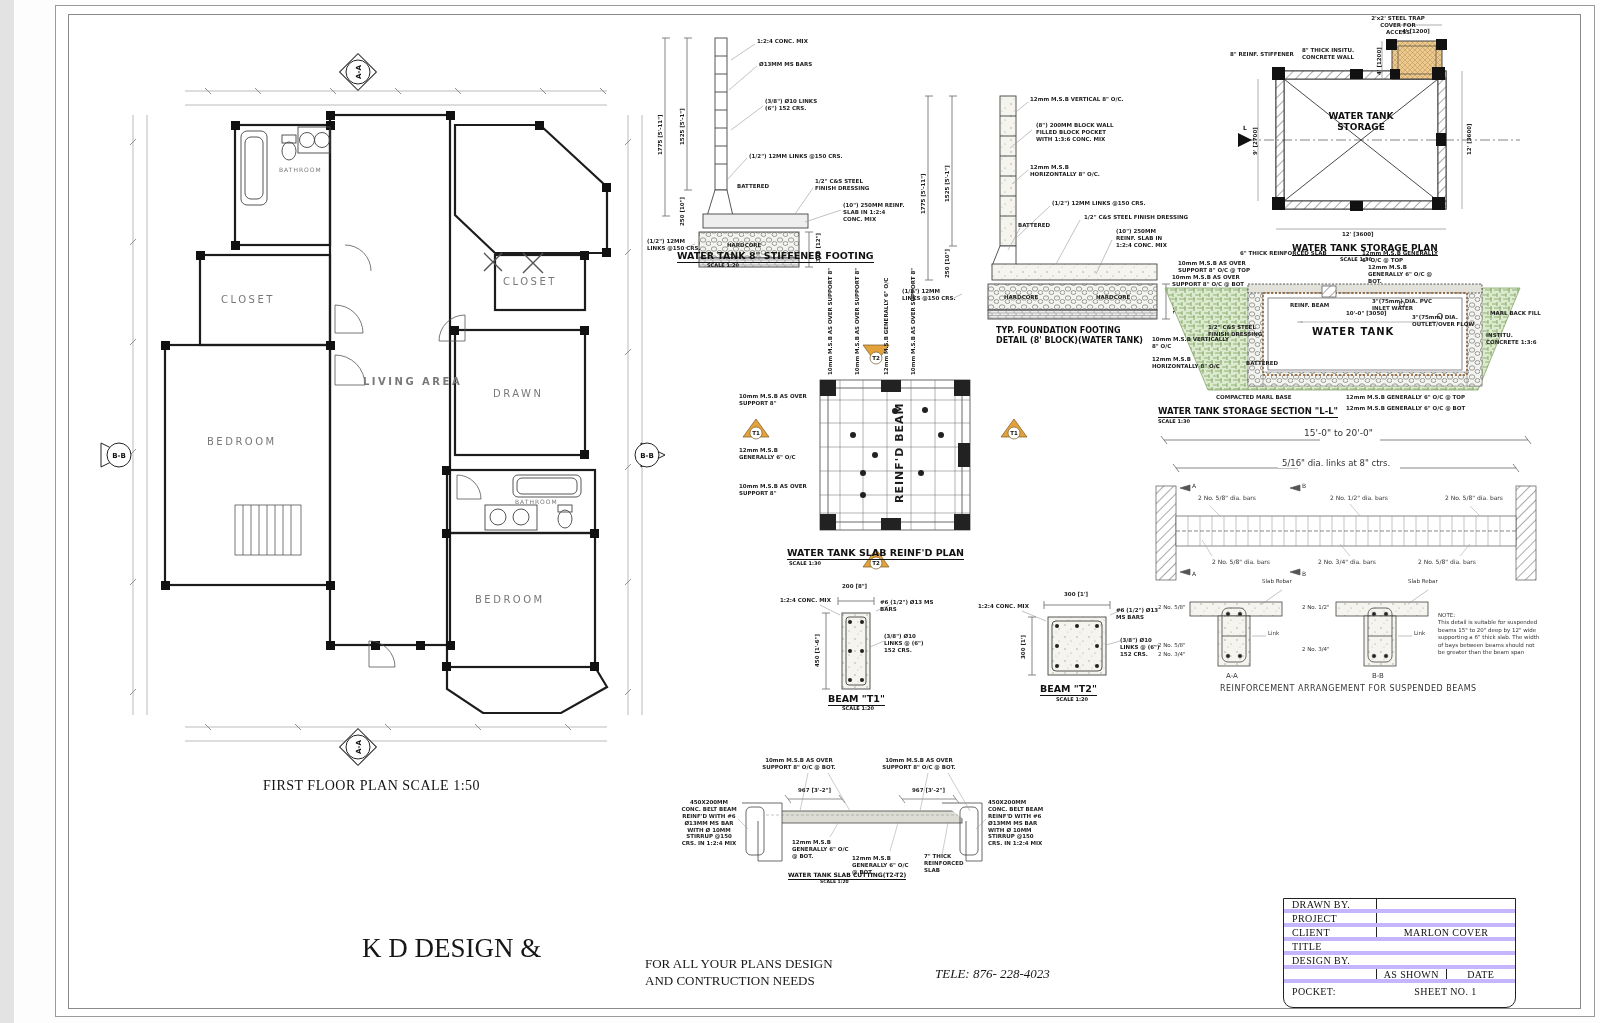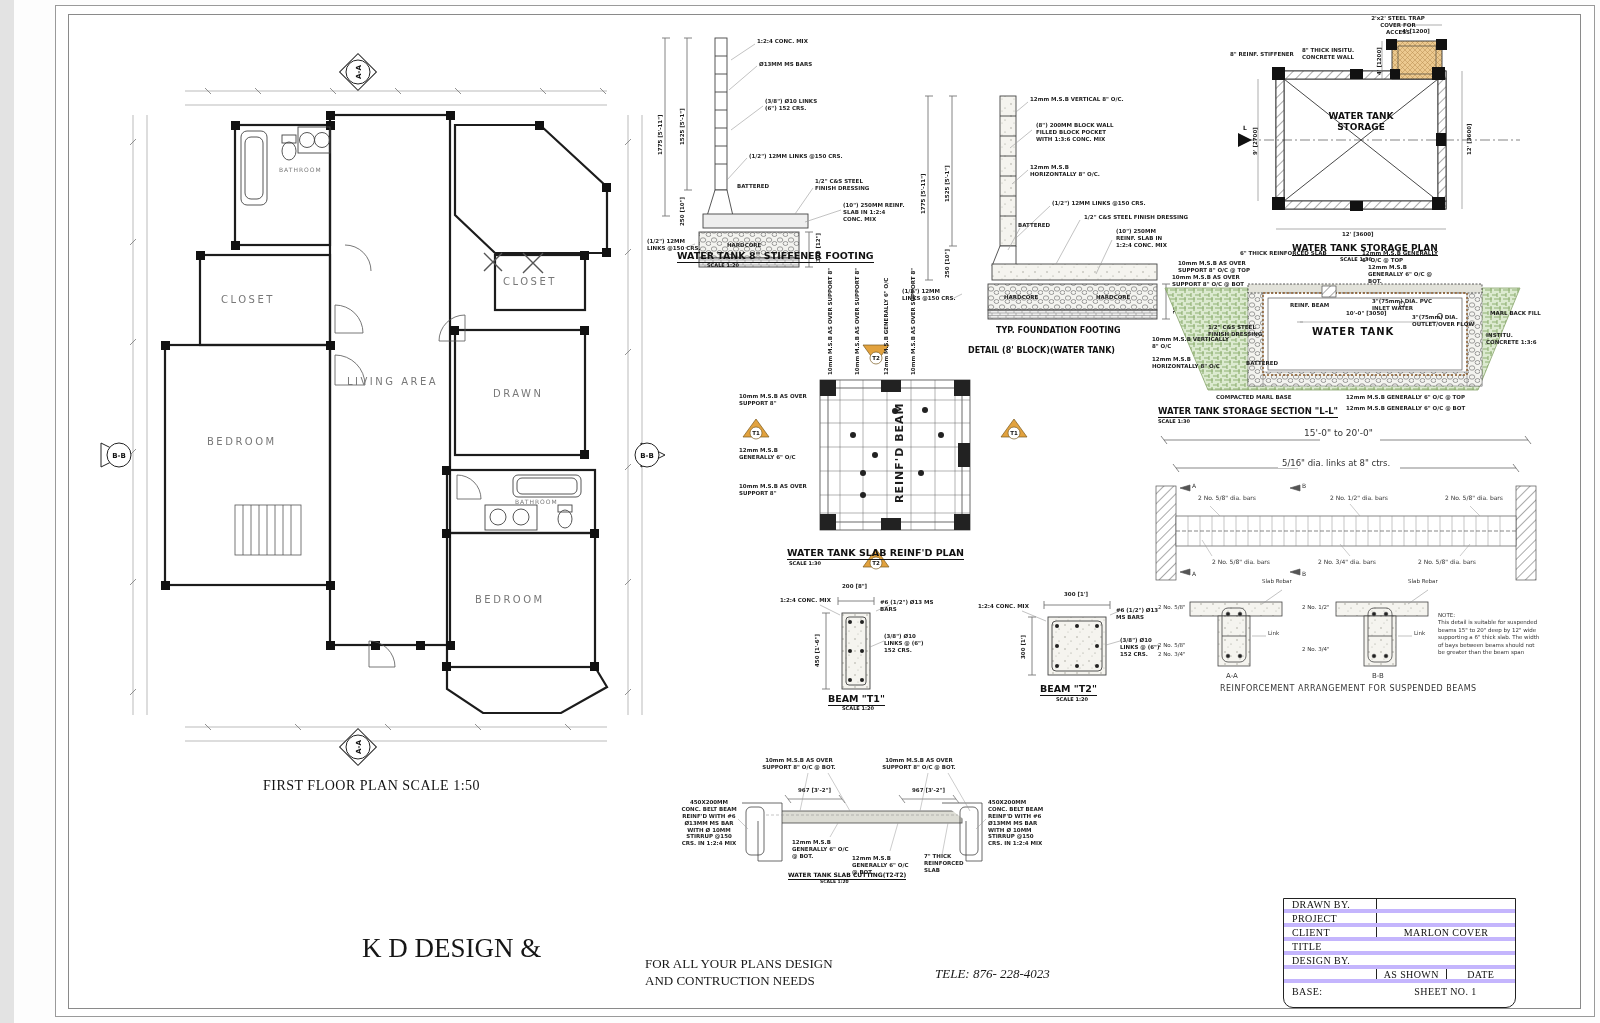--- a/index.html
+++ b/index.html
@@ -173,21 +173,21 @@
       <g font-size="7" font-weight="bold" fill="#111" text-anchor="middle">
         <text x="263" y="19.5" transform="rotate(-90 263 17)">A-A</text>
         <text x="263" y="694.5" transform="rotate(-90 263 692)">A-A</text>
         <text x="24" y="402.5">B-B</text>
         <text x="552" y="402.5">B-B</text>
       </g>
     </svg>
     <span class="room-sm" style="left:184px;top:112px;">BATHROOM</span>
     <span class="room" style="left:126px;top:240px;">CLOSET</span>
     <span class="room" style="left:112px;top:382px;">BEDROOM</span>
-    <span class="room" style="left:252px;top:322px;">LIVING AREA</span>
+    <span class="room" style="left:268px;top:322px;font-weight:bold;">LIVING AREA</span>
     <span class="room" style="left:408px;top:222px;">CLOSET</span>
     <span class="room" style="left:398px;top:334px;">DRAWN</span>
     <span class="room-sm" style="left:420px;top:444px;">BATHROOM</span>
     <span class="room" style="left:380px;top:540px;">BEDROOM</span>
     <span class="plan-title" style="left:168px;top:714px;margin-top:10px;">FIRST FLOOR PLAN SCALE 1:50</span>
   </div>
 
   <div class="abs" style="left:645px;top:30px;width:310px;height:240px;">
     <svg width="310" height="240">
       <g stroke="#444" stroke-width="0.9" fill="none">
@@ -245,21 +245,21 @@
     <span class="co" style="left:136px;top:34px;width:78px;">(8") 200MM BLOCK WALL FILLED BLOCK POCKET WITH 1:3:6 CONC. MIX</span>
     <span class="co" style="left:130px;top:76px;width:80px;">12mm M.S.B HORIZONTALLY 8" O/C.</span>
     <span class="co nowrap" style="left:152px;top:112px;">(1/2") 12MM LINKS @150 CRS.</span>
     <span class="co nowrap" style="left:118px;top:134px;">BATTERED</span>
     <span class="co nowrap" style="left:184px;top:126px;">1/2" C&amp;S STEEL FINISH DRESSING</span>
     <span class="co" style="left:216px;top:140px;width:58px;">(10") 250MM REINF. SLAB IN 1:2:4 CONC. MIX</span>
     <span class="co" style="left:2px;top:200px;width:54px;">(1/2") 12MM LINKS @150 CRS.</span>
     <span class="co nowrap" style="left:104px;top:206px;">HARDCORE</span>
     <span class="co nowrap" style="left:196px;top:206px;">HARDCORE</span>
     <span class="dtitle2" style="left:96px;top:238px;">TYP. FOUNDATION FOOTING</span>
-    <span class="dtitle2" style="left:68px;top:248px;margin-top:10px;">DETAIL (8' BLOCK)(WATER TANK)</span>
+    <span class="dtitle2" style="left:96px;top:248px;">DETAIL (8' BLOCK)(WATER TANK)</span>
   </div>
 
   <div class="abs" style="left:1230px;top:15px;width:310px;height:250px;">
     <svg width="310" height="250">
       <g stroke="#333" stroke-width="0.9" fill="none">
         <rect x="46" y="56" width="170" height="138" fill="#fff"></rect>
         <rect x="54" y="64" width="154" height="122" fill="#fff"></rect>
         <rect x="46" y="56" width="170" height="8" fill="url(#hA)"></rect>
         <rect x="46" y="186" width="170" height="8" fill="url(#hA)"></rect>
         <rect x="46" y="64" width="8" height="122" fill="url(#hA)"></rect>
@@ -580,18 +580,18 @@
     </div>
     <div class="tb-row">
       <span class="tb-label">DESIGN BY.</span>
     </div>
     <div class="tb-row">
       <span class="tb-label"></span>
       <span class="tb-val">AS SHOWN</span>
       <span class="tb-val">DATE</span>
     </div>
     <div class="tb-row">
-      <span class="tb-label">BASE:</span>
+      <span class="tb-label">POCKET:</span>
       <span class="tb-val tb-plain">SHEET NO. 1</span>
     </div>
   </div>
 
 </div>
 
 </body></html>

